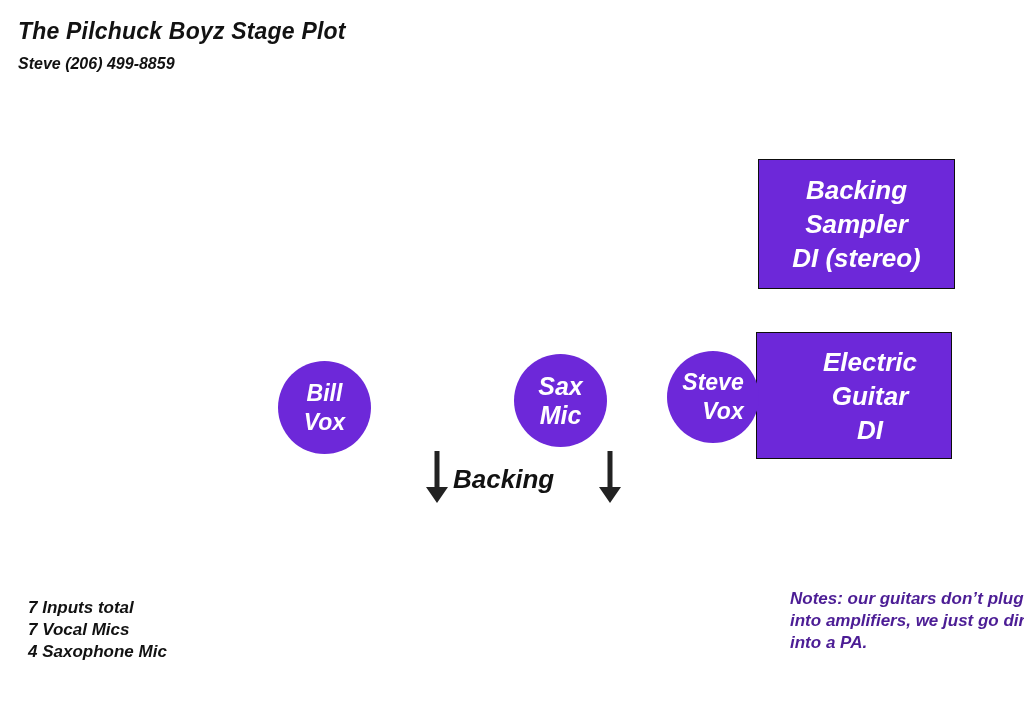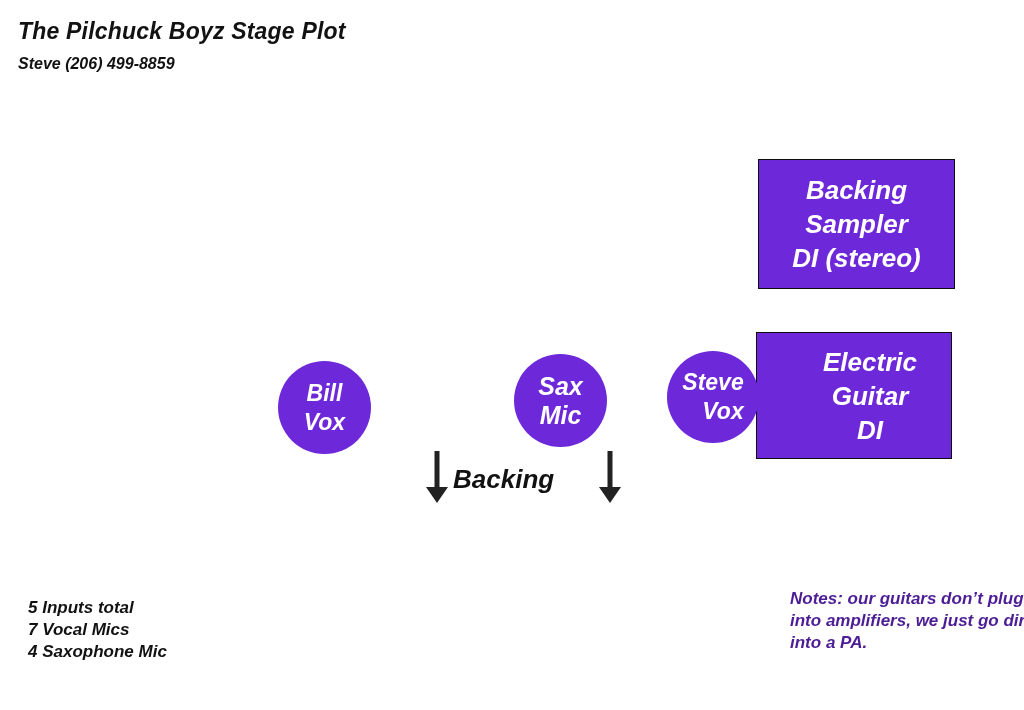--- a/index.html
+++ b/index.html
@@ -156,21 +156,21 @@
   </svg>
 
   <div class="audience-label">Backing</div>
 
   <svg class="arrow" id="arrow-right" viewBox="0 0 22 52">
     <rect x="8.5" y="0" width="5" height="38" fill="#222222"></rect>
     <polygon points="0,36 22,36 11,52" fill="#222222"></polygon>
   </svg>
 
   <div class="inputs-list">
-    <div>5 Inputs total</div>
+    <div>7 Inputs total</div>
     <div>7 Vocal Mics</div>
     <div>4 Saxophone Mic</div>
   </div>
 
   <div class="notes-block">
     <div class="para">Notes: our guitars don’t plug
 into amplifiers, we just go direct
 into a PA.</div>
   </div>
 

